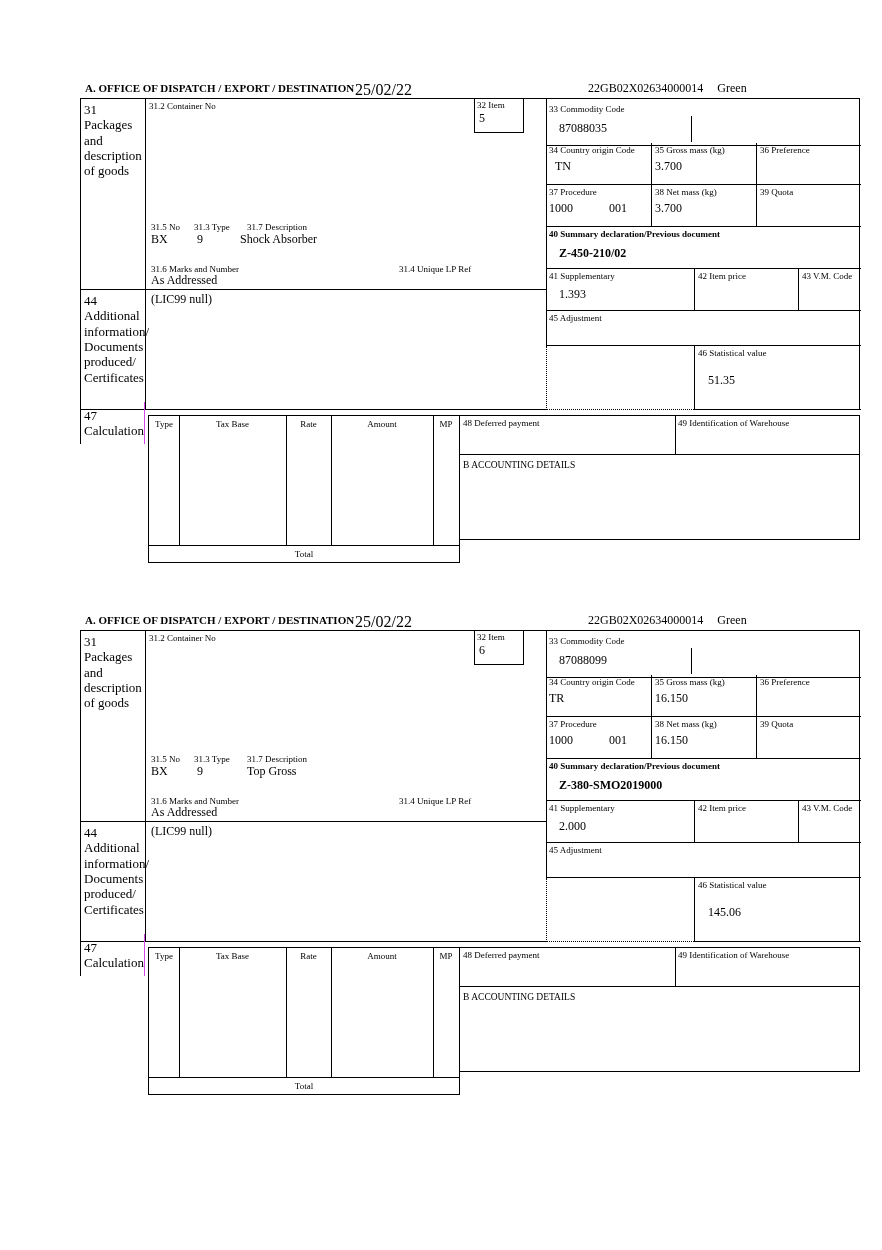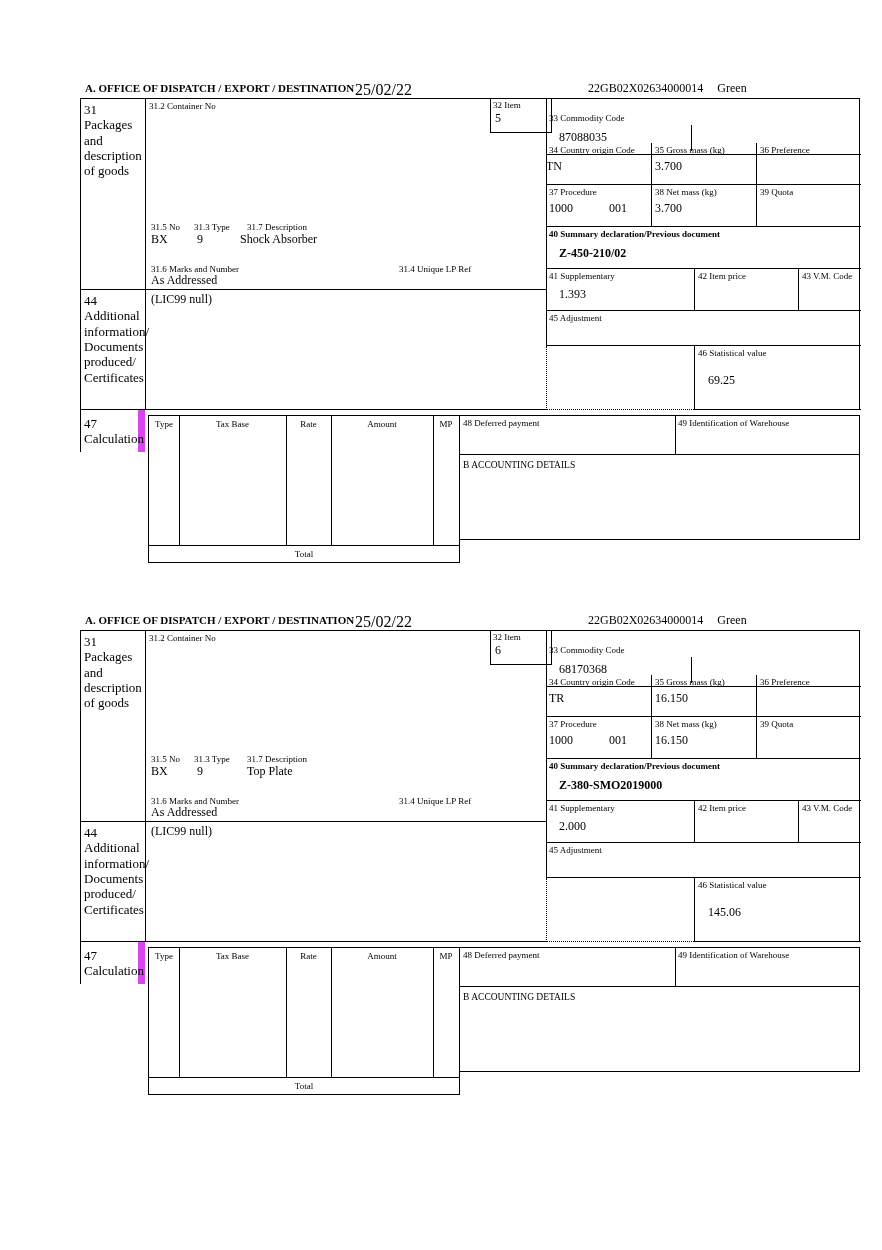--- a/index.html
+++ b/index.html
@@ -16,48 +16,48 @@
 
   .hdr-office { position: absolute; left: 5px; top: 2px; font-weight: bold; font-size: 11px; white-space: nowrap; }
   .hdr-date   { position: absolute; left: 275px; top: 1px; font-size: 16px; white-space: nowrap; }
   .hdr-ref    { position: absolute; left: 508px; top: 1px; font-size: 12px; white-space: nowrap; }
   .hdr-ref .status { margin-left: 14px; }
 
   .main-box { position: absolute; left: 0; top: 18px; width: 780px; height: 312px;
               border: 1px solid #000; border-bottom: none; }
   .left-col { position: absolute; left: 0; top: 0; width: 65px; height: 311px; border-right: 1px solid #000; }
   .mid      { position: absolute; left: 65px; top: 0; width: 338px; height: 311px; }
-  .box32    { position: absolute; left: 409px; top: 0; width: 62px; height: 34px;
+  .box32    { position: absolute; left: 393px; top: 0; width: 50px; height: 34px;
               border: 1px solid #000; border-top: none; }
 
   .right-col { position: absolute; left: 465px; top: 0; width: 315px; height: 311px; }
   .rrow  { position: absolute; left: 0; width: 315px; border-bottom: 1px solid #000; }
-  .box33 { top: 12px; height: 44px; }
+  .box33 { top: 3px; height: 44px; }
   .row-a { top: 44px; height: 42px; }
   .row-b { top: 86px; height: 42px; }
   .box40r{ top: 128px; height: 42px; font-weight: bold; }
   .row-c { top: 170px; height: 42px; }
   .box45 { top: 212px; height: 35px; }
   .bottomr { position: absolute; left: 0; top: 247px; width: 315px; height: 64px; }
   .box46 { position: absolute; left: 148px; top: 0; width: 167px; height: 64px; border-left: 1px solid #000; }
   .cell { position: absolute; top: 0; height: 100%; }
   .bl { border-left: 1px solid #000; }
 
   .lbl { position: absolute; font-size: 9px; line-height: 1.18; white-space: nowrap; }
   .pre { white-space: pre-line; font-size: 13px; }
   .val { position: absolute; font-size: 12px; line-height: 1.1; white-space: nowrap; }
   .bold { font-weight: normal; font-size: 9.5px; }
 
   .hl { position: absolute; height: 0; border-top: 1px solid #000; }
   .vl { position: absolute; width: 0; border-left: 1px solid #000; }
   .dot-h { border-top-style: dotted; }
   .dot-v { border-left-style: dotted; }
 
-  .calc-col  { position: absolute; left: 0; top: 330px; width: 65px; height: 42px;
-               border-left: 1px solid #000; border-right: 7px solid #d946ef; }
+  .calc-col  { position: absolute; left: 0; top: 322px; width: 65px; height: 42px;
+               border-left: 1px solid #000; border-right: 1px solid #d946ef; }
   .calc-table{ position: absolute; left: 68px; top: 335px; width: 312px; height: 148px; border: 1px solid #000; }
   .th { top: 3px; text-align: center; }
   .total-row { position: absolute; left: 0; top: 129px; width: 100%; height: 17px;
                border-top: 1px solid #000; text-align: center; font-size: 9px; padding-top: 3px; }
   .box4849 { position: absolute; left: 380px; top: 335px; width: 400px; height: 40px;
              border-top: 1px solid #000; border-right: 1px solid #000; border-bottom: 1px solid #000; }
   .acct-box { position: absolute; left: 380px; top: 375px; width: 400px; height: 85px;
               border-right: 1px solid #000; border-bottom: 1px solid #000; }
 </style>
 </head>
@@ -111,21 +111,21 @@
 
         <div class="rrow box33">
           <div class="lbl" style="left:3px;top:2px">33 Commodity Code</div>
           <div class="val" style="left:13px;top:20px">87088035</div>
           <div class="vl" style="left:145px;top:14px;height:26px"></div>
         </div>
 
         <div class="rrow row-a">
           <div class="cell" style="left:0;width:105px">
             <div class="lbl" style="left:3px;top:2px">34 Country origin Code</div>
-            <div class="val" style="left:0;top:17px">TN</div>
+            <div class="val" style="left:9px;top:17px">TN</div>
           </div>
           <div class="cell bl" style="left:105px;width:105px">
             <div class="lbl" style="left:3px;top:2px">35 Gross mass (kg)</div>
             <div class="val" style="left:3px;top:17px">3.700</div>
           </div>
           <div class="cell bl" style="left:210px;width:105px">
             <div class="lbl" style="left:3px;top:2px">36 Preference</div>
           </div>
         </div>
 
@@ -162,21 +162,21 @@
           </div>
         </div>
 
         <div class="rrow box45">
           <div class="lbl" style="left:3px;top:2px">45 Adjustment</div>
         </div>
 
         <div class="bottomr">
           <div class="box46">
             <div class="lbl" style="left:3px;top:2px">46 Statistical value</div>
-            <div class="val" style="left:13px;top:28px">69.25</div>
+            <div class="val" style="left:13px;top:28px">51.35</div>
           </div>
         </div>
       </div>
 
       <div class="vl" style="left:465px;top:0;height:247px"></div>
       <div class="vl dot-v" style="left:465px;top:247px;height:64px"></div>
       <div class="hl" style="left:0;bottom:0;width:465px"></div>
       <div class="hl dot-h" style="left:465px;bottom:0;width:148px"></div>
       <div class="hl" style="left:613px;bottom:0;width:167px"></div>
     </div>
@@ -237,37 +237,37 @@
       </div>
       <div class="hl" style="left:0;top:190px;width:465px"></div>
 
       <div class="mid">
         <div class="lbl" style="left:3px;top:2px">31.2 Container No</div>
         <div class="lbl" style="left:5px;top:123px">31.5 No</div>
         <div class="lbl" style="left:48px;top:123px">31.3 Type</div>
         <div class="lbl" style="left:101px;top:123px">31.7 Description</div>
         <div class="val" style="left:5px;top:134px">BX</div>
         <div class="val" style="left:51px;top:134px">9</div>
-        <div class="val" style="left:101px;top:134px">Top Plate</div>
+        <div class="val" style="left:101px;top:134px">Top Gross</div>
         <div class="lbl" style="left:5px;top:165px">31.6 Marks and Number</div>
         <div class="lbl" style="left:253px;top:165px">31.4 Unique LP Ref</div>
         <div class="val" style="left:5px;top:175px">As Addressed</div>
         <div class="val" style="left:5px;top:194px">(LIC99 null)</div>
       </div>
 
       <div class="box32">
         <div class="lbl" style="left:2px;top:1px">32 Item</div>
         <div class="val" style="left:4px;top:13px">6</div>
       </div>
 
       <div class="right-col">
 
         <div class="rrow box33">
           <div class="lbl" style="left:3px;top:2px">33 Commodity Code</div>
-          <div class="val" style="left:13px;top:20px">68170368</div>
+          <div class="val" style="left:13px;top:20px">87088099</div>
           <div class="vl" style="left:145px;top:14px;height:26px"></div>
         </div>
 
         <div class="rrow row-a">
           <div class="cell" style="left:0;width:105px">
             <div class="lbl" style="left:3px;top:2px">34 Country origin Code</div>
             <div class="val" style="left:3px;top:17px">TR</div>
           </div>
           <div class="cell bl" style="left:105px;width:105px">
             <div class="lbl" style="left:3px;top:2px">35 Gross mass (kg)</div>

